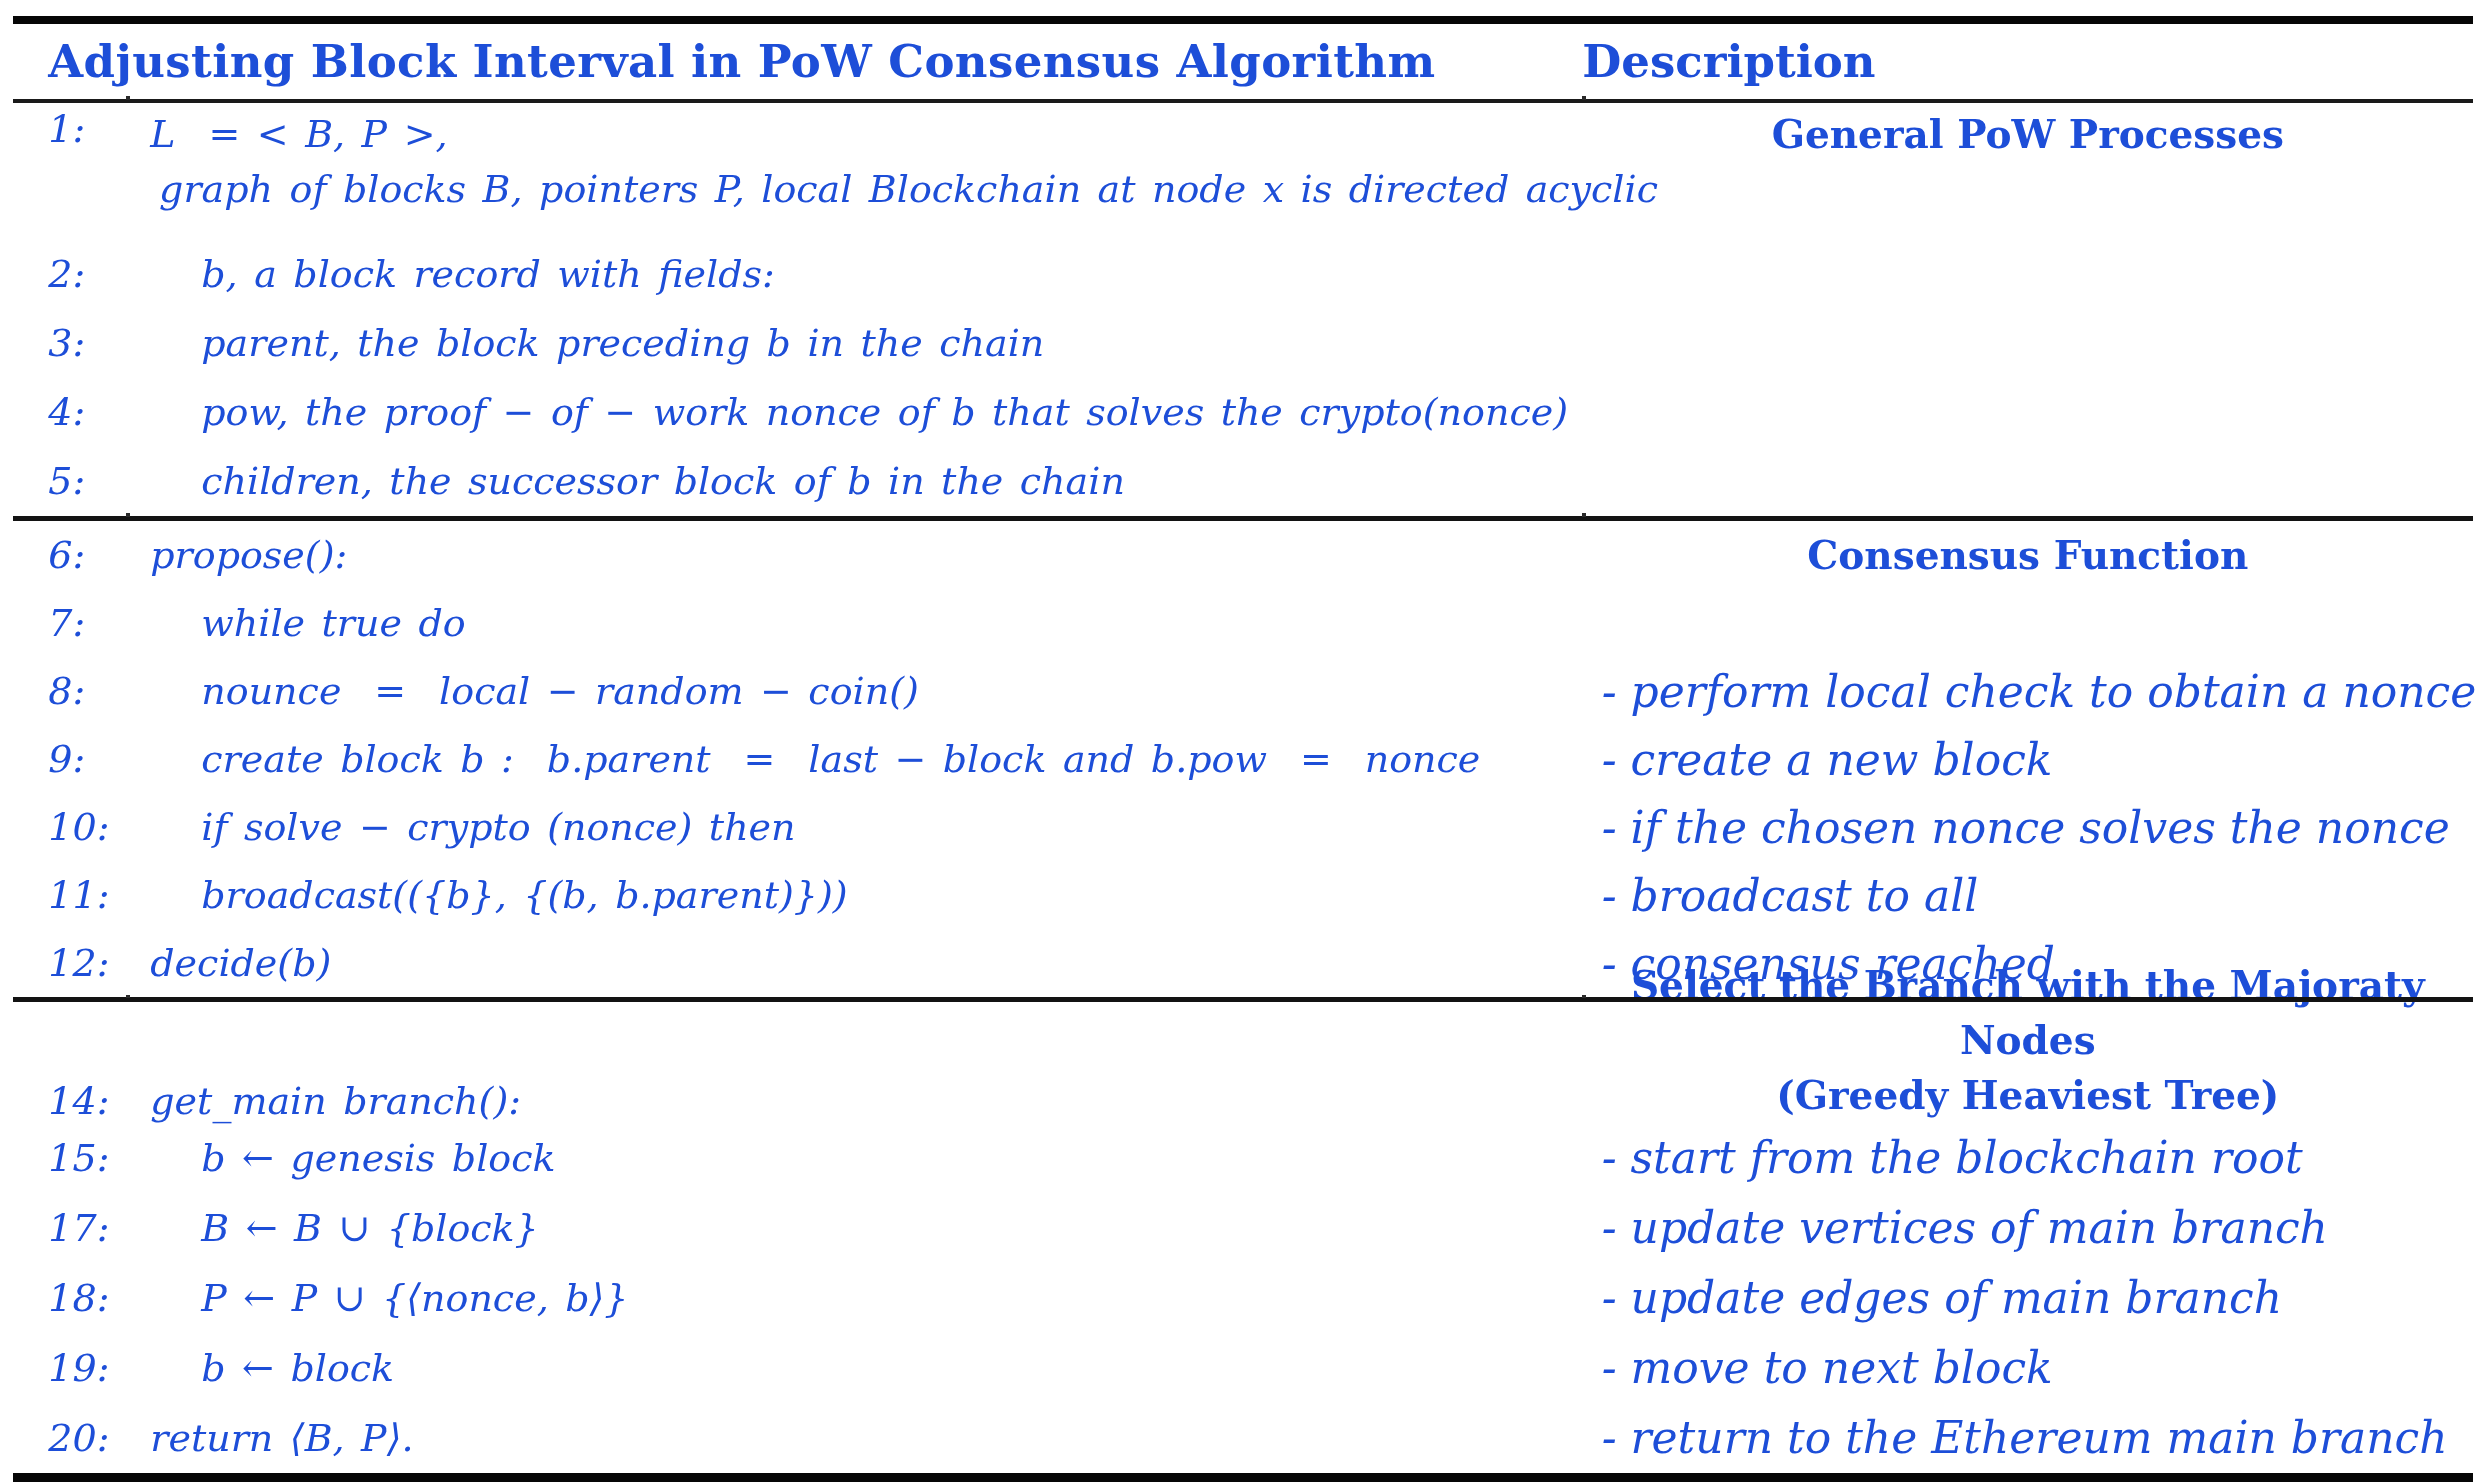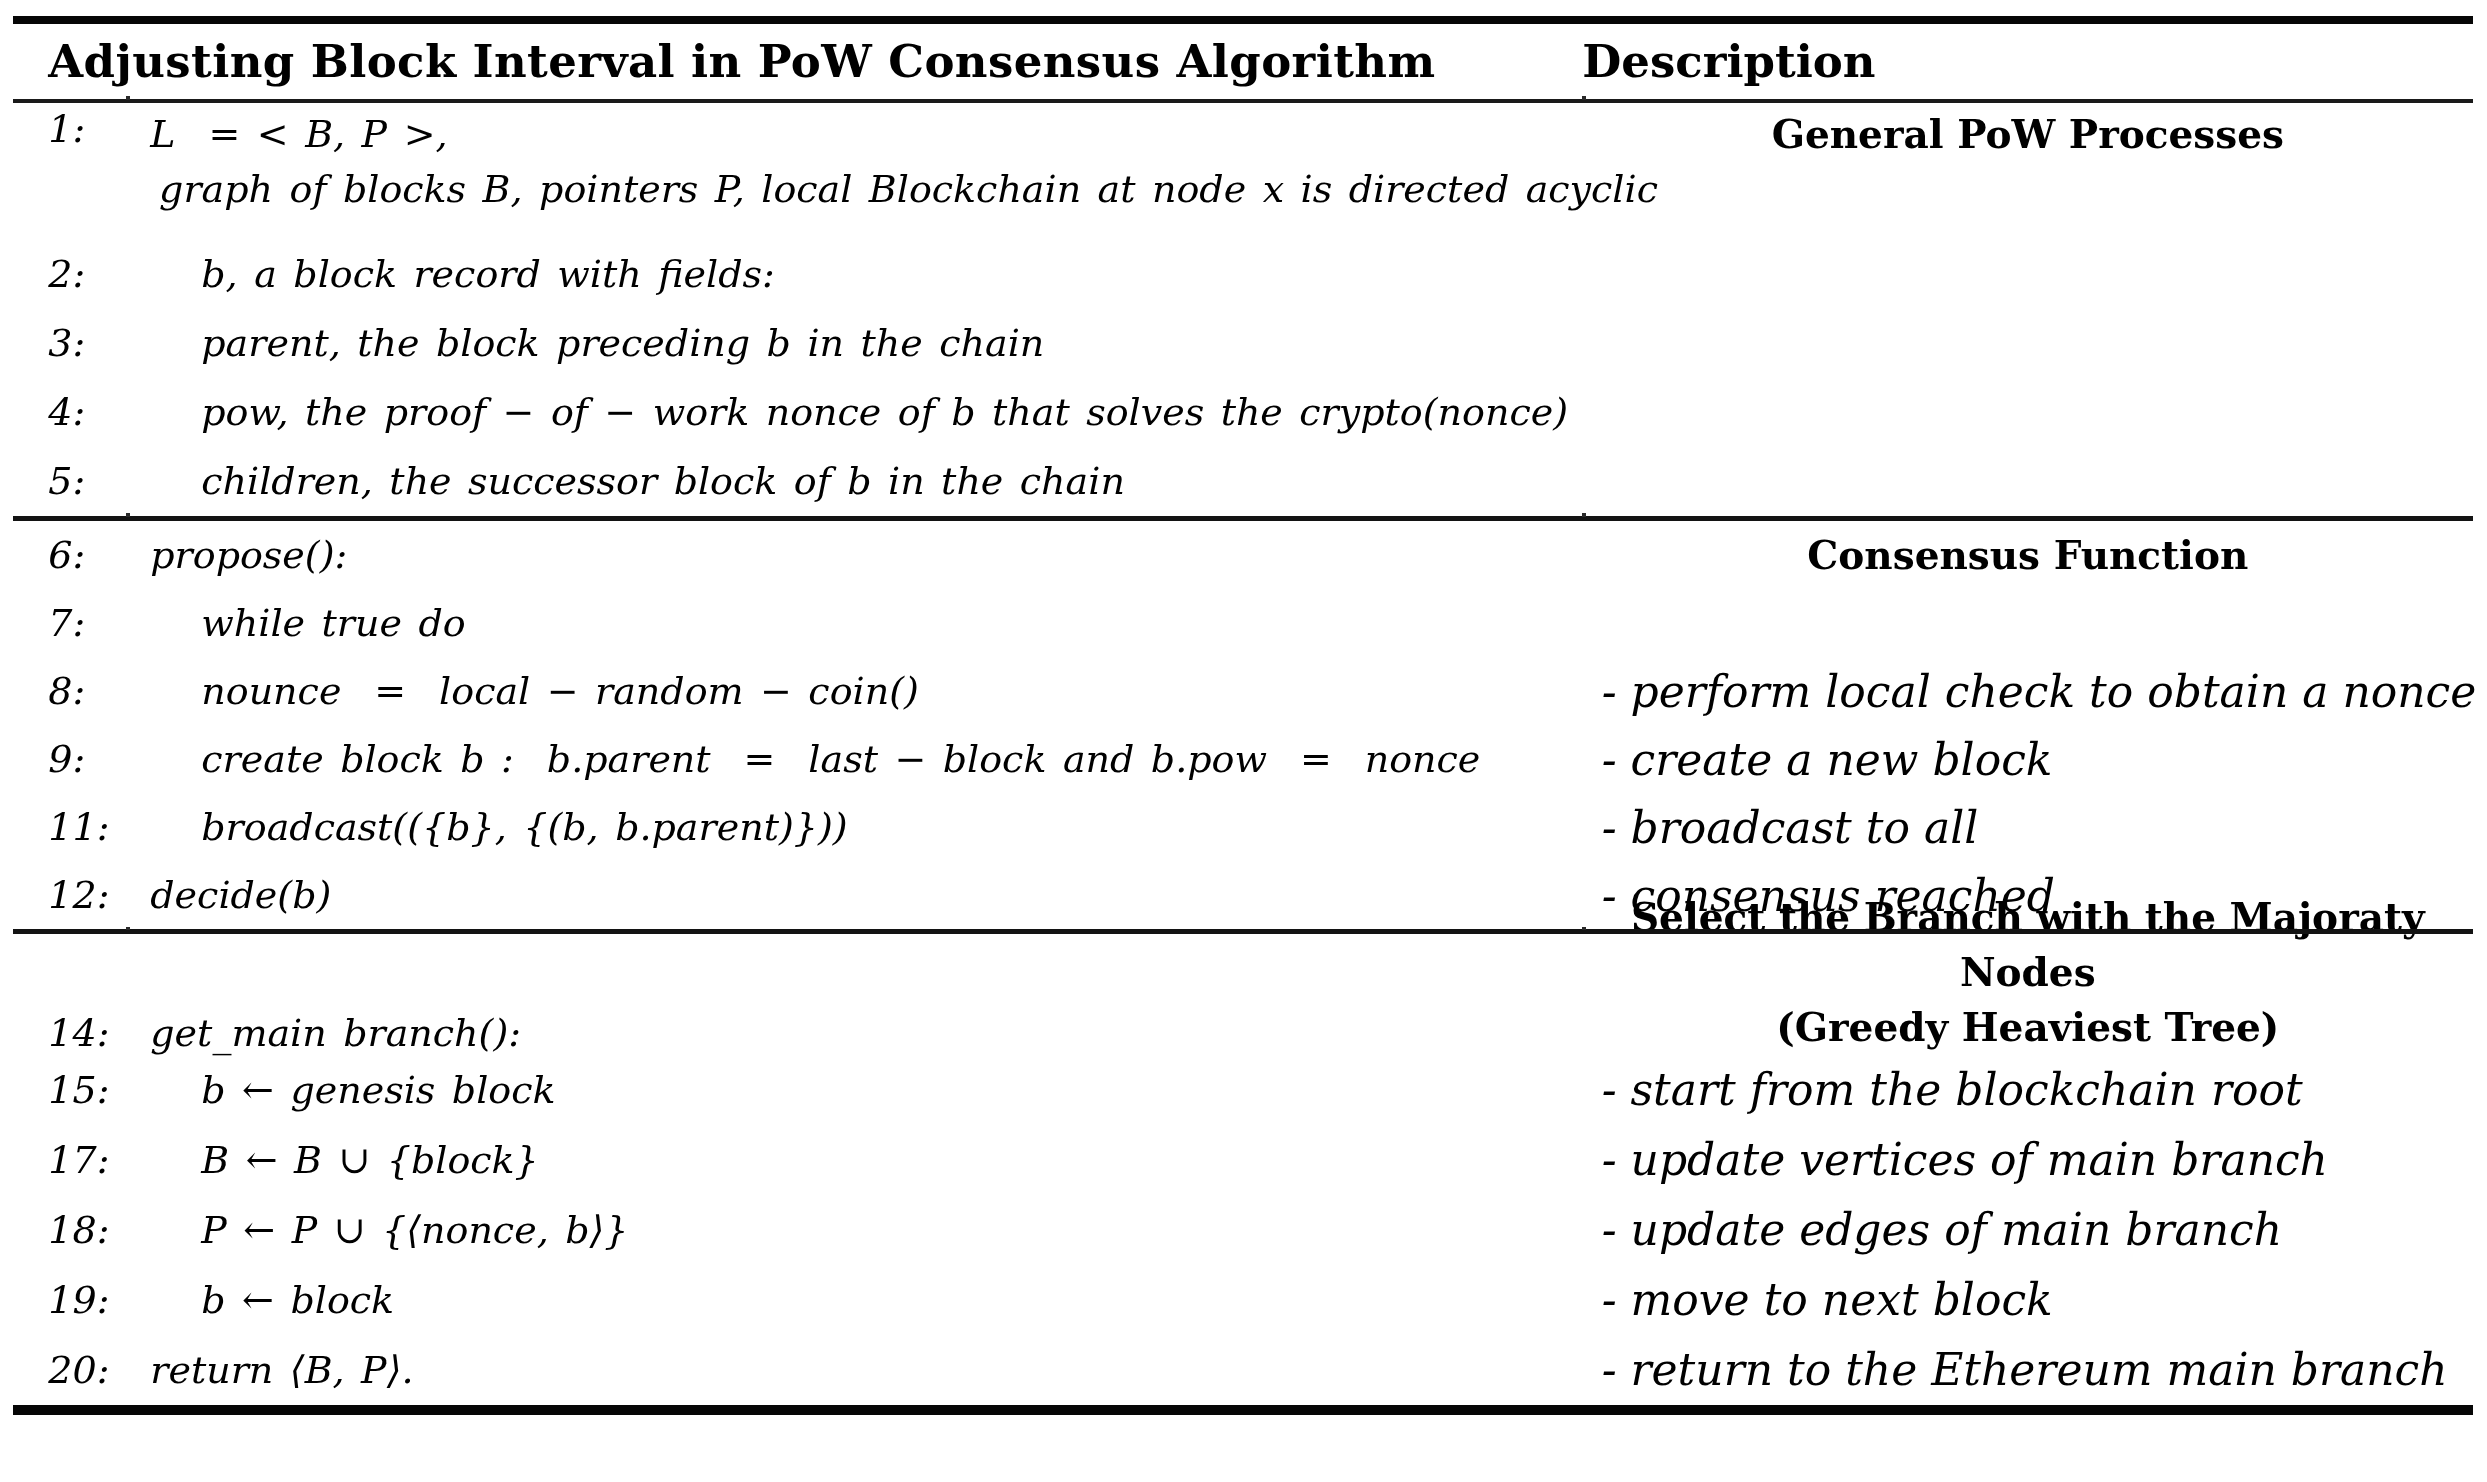--- a/index.html
+++ b/index.html
@@ -1,21 +1,21 @@
 <!DOCTYPE html>
 <html style="font-size:14px"><head>
 <meta charset="utf-8">
 <style>
   html, body { margin: 0; padding: 0; background: #ffffff; }
   .canvas {
     position: relative;
     width: 2487px;
     height: 1482px;
     background: #ffffff;
-    color: #000000;
+    color: #1d4ed8;
     font-family: "DejaVu Serif", "Liberation Serif", serif;
     overflow: hidden;
   }
   .table {
     position: absolute;
     left: 13.3px;
     top: 16px;
     width: 2460px;
   }
   
@@ -152,20 +152,25 @@
       <div class="stmt ind1">nounce &nbsp;= &nbsp;local − random − coin()</div>
       <div class="desc item">- perform local check to obtain a nonce</div>
     </div>
 
     <div class="row sB">
       <div class="num">9:</div>
       <div class="stmt ind1">create block b : &nbsp;b.parent &nbsp;= &nbsp;last − block and b.pow &nbsp;= &nbsp;nonce</div>
       <div class="desc item">- create a new block</div>
     </div>
 
+    <div class="row sB">
+      <div class="num">10:</div>
+      <div class="stmt ind1">if solve − crypto (nonce) then</div>
+      <div class="desc item">- if the chosen nonce solves the nonce</div>
+    </div>
 
     <div class="row sB">
       <div class="num">11:</div>
       <div class="stmt ind1">broadcast(({b}, {(b, b.parent)}))</div>
       <div class="desc item">- broadcast to all</div>
     </div>
 
     <div class="row sB">
       <div class="num">12:</div>
       <div class="stmt">decide(b)</div>

